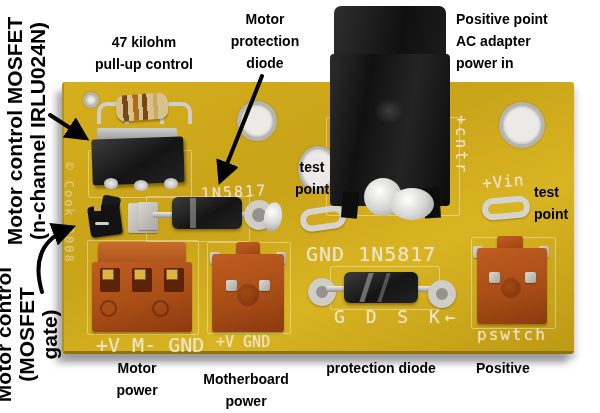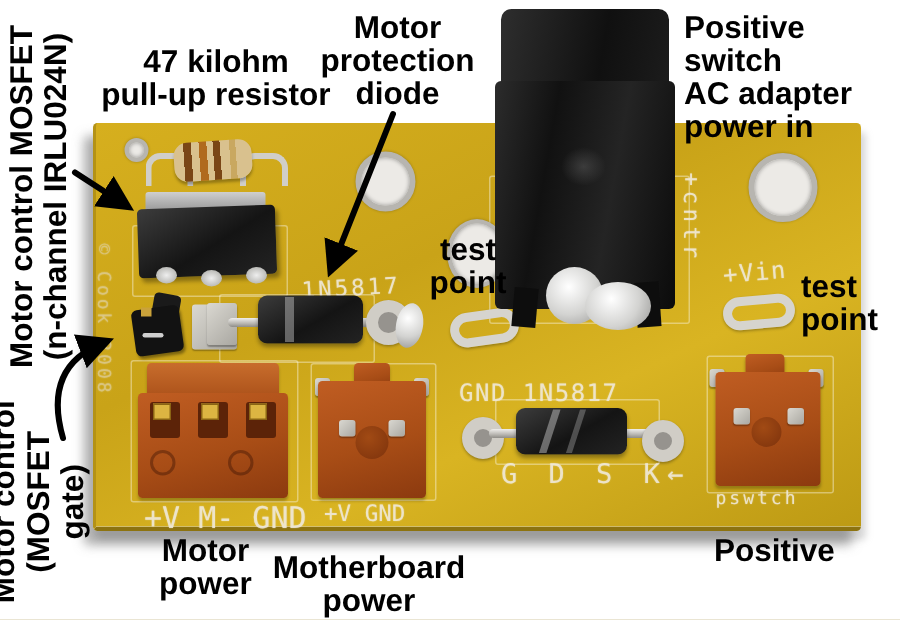--- a/index.html
+++ b/index.html
@@ -33,21 +33,21 @@
          border-radius:10px 10px 0 0;}
   .black{background:linear-gradient(150deg,#3c3c3c,#141414 55%,#232323);}
   .conn{background:linear-gradient(165deg,#c05d22,#a84d16 55%,#8c3a0f);border-radius:3px;
         box-shadow:0 2px 2px rgba(0,0,0,.25);}
   .slot{position:absolute;width:20px;height:24px;background:#5c2308;border-radius:2px;}
   .gold{position:absolute;width:10px;height:9px;background:#dcb542;border:1px solid #8a6414;}
   .pinhole{position:absolute;border-radius:50%;background:radial-gradient(circle at 40% 35%,#a14a14,#7d320c);}
   .blob{position:absolute;border-radius:50%;
         background:radial-gradient(circle at 40% 35%,#ffffff,#d3d3d1 55%,#979795);}
   
-  .ann{position:absolute;color:#000;font-weight:bold;font-size:21px;line-height:22px;z-index:50;}
+  .ann{position:absolute;color:#000;font-weight:bold;font-size:14px;line-height:22px;z-index:50;}
   .ctr{text-align:center;}
   .rot{transform:rotate(-90deg);font-size:21px;line-height:23px;text-align:center;}
   .arrows{position:absolute;left:0;top:0;z-index:45;pointer-events:none;}
 </style>
 </head>
 <body>
 
 <div class="stage">
 
   <div class="abs board"></div>
@@ -133,66 +133,66 @@
     <div class="abs conn" style="left:24px;top:0;width:24px;height:18px;"></div>
     <div class="pad" style="left:-2px;top:10px;width:10px;height:12px;"></div>
     <div class="pad" style="left:64px;top:10px;width:10px;height:12px;"></div>
     <div class="abs conn" style="left:0;top:12px;width:72px;height:78px;"></div>
     <div class="pad" style="left:14px;top:38px;width:11px;height:11px;"></div>
     <div class="pad" style="left:47px;top:38px;width:11px;height:11px;"></div>
     <div class="pinhole" style="left:25px;top:42px;width:22px;height:22px;"></div>
   </div>
   <div class="silk" style="left:216px;top:333px;font-size:15px;">+V GND</div>
 
-  <div class="silk" style="left:306px;top:252px;font-size:16px;letter-spacing:1px;text-align:right;">GND 1N5817</div>
+  <div class="silk" style="left:306px;top:242px;font-size:20px;letter-spacing:1px;text-align:right;">GND 1N5817</div>
   <div class="abs" style="left:306px;top:266px;width:150px;height:46px;">
     <div class="ring" style="left:2px;top:12px;width:12px;height:12px;"></div>
     <div class="lead" style="left:20px;top:20px;width:116px;"></div>
     <div class="abs black" style="left:38px;top:6px;width:74px;height:31px;border-radius:6px;box-shadow:0 2px 3px rgba(0,0,0,.35);"></div>
     <div class="abs" style="left:58px;top:7px;width:5px;height:29px;background:rgba(210,210,210,.45);transform:skewX(-18deg);"></div>
     <div class="abs" style="left:76px;top:7px;width:4px;height:29px;background:rgba(190,190,190,.35);transform:skewX(-18deg);"></div>
     <div class="ring" style="left:122px;top:14px;width:12px;height:12px;"></div>
   </div>
   <div class="silk" style="left:334px;top:306px;font-size:18px;letter-spacing:5px;">G D S K←</div>
 
   <div class="abs" style="left:477px;top:236px;width:70px;height:90px;">
     <div class="abs conn" style="left:20px;top:0;width:26px;height:18px;"></div>
     <div class="pad" style="left:-4px;top:10px;width:10px;height:12px;"></div>
     <div class="pad" style="left:62px;top:10px;width:10px;height:12px;"></div>
     <div class="abs conn" style="left:0;top:12px;width:70px;height:76px;"></div>
     <div class="pad" style="left:12px;top:36px;width:11px;height:11px;"></div>
     <div class="pad" style="left:48px;top:36px;width:11px;height:11px;"></div>
     <div class="pinhole" style="left:24px;top:42px;width:20px;height:20px;"></div>
   </div>
-  <div class="silk" style="left:477px;top:325px;font-size:12px;letter-spacing:2px;">pswtch</div>
+  <div class="silk" style="left:477px;top:325px;font-size:16px;letter-spacing:2px;">pswtch</div>
 
   <svg class="arrows" width="600" height="413">
     <defs>
       <marker id="ah" markerWidth="6" markerHeight="6" refX="4.4" refY="3" orient="auto" markerUnits="strokeWidth">
         <path d="M0,0 L6,3 L0,6 Z" fill="#000"></path>
       </marker>
     </defs>
     <path d="M50,115 L84,137" stroke="#000" stroke-width="4" fill="none" stroke-linecap="round" marker-end="url(#ah)"></path>
     <path d="M262,76 L221,179" stroke="#000" stroke-width="4" fill="none" stroke-linecap="round" marker-end="url(#ah)"></path>
     <path d="M42,292 Q28,244 70,228" stroke="#000" stroke-width="4" fill="none" stroke-linecap="round" marker-end="url(#ah)"></path>
   </svg>
 
   <div class="ann ctr" style="left:60px;top:31px;width:168px;">
     <div>47 kilohm</div>
-    <div>pull-up resistor</div>
+    <div>pull-up control</div>
   </div>
 
   <div class="ann ctr" style="left:208px;top:8px;width:114px;">
     <div>Motor</div>
     <div>protection</div>
     <div>diode</div>
   </div>
 
   <div class="ann" style="left:456px;top:8px;width:142px;">
-    <div>Positive switch</div>
+    <div>Positive point</div>
     <div>AC adapter</div>
     <div>power in</div>
   </div>
 
   <div class="ann rot" style="left:-96px;top:108px;width:244px;">
     <div>Motor control MOSFET</div>
     <div>(n-channel IRLU024N)</div>
   </div>
 
   <div class="ann rot" style="left:-49px;top:300px;width:150px;">
@@ -214,19 +214,20 @@
     <div>Motor</div>
     <div>power</div>
   </div>
 
   <div class="ann ctr" style="left:180px;top:368px;width:132px;">
     <div>Motherboard</div>
     <div>power</div>
   </div>
 
   <div class="ann ctr" style="left:303px;top:357px;width:156px;">
+    <div>protection diode</div>
   </div>
 
   <div class="ann" style="left:476px;top:357px;width:124px;">
     <div>Positive</div>
   </div>
 
 </div>
 
 </body></html>

